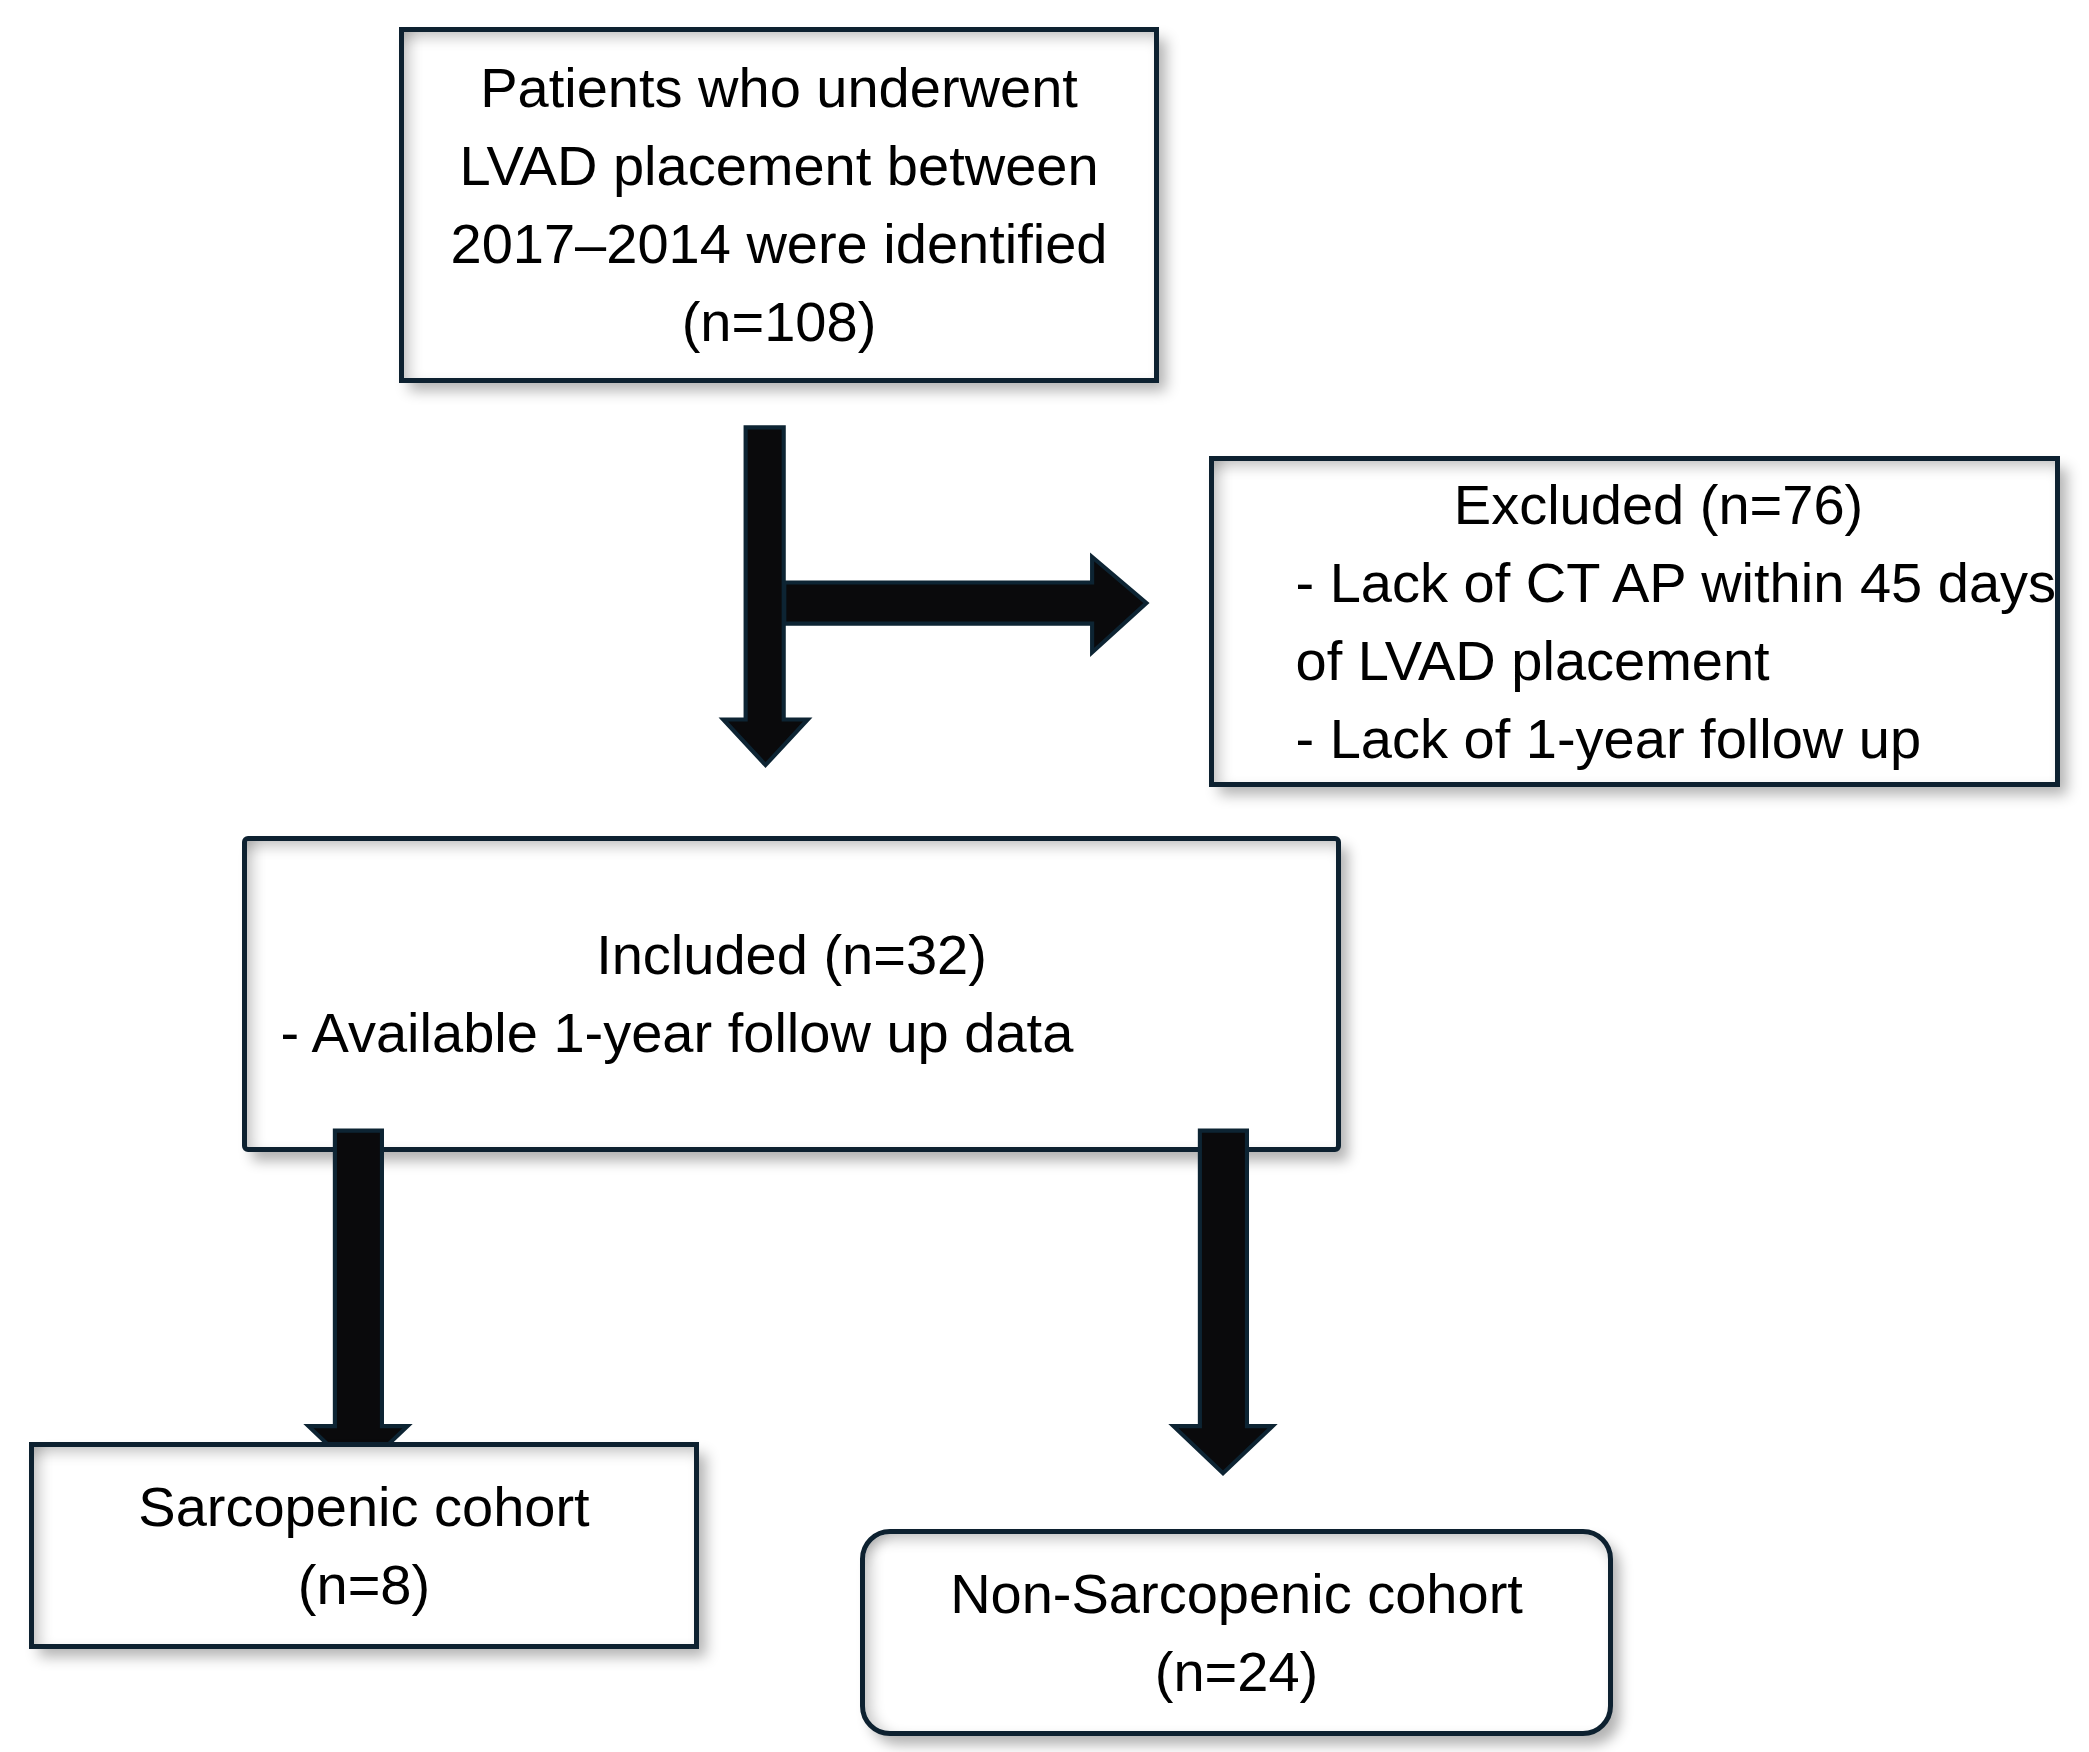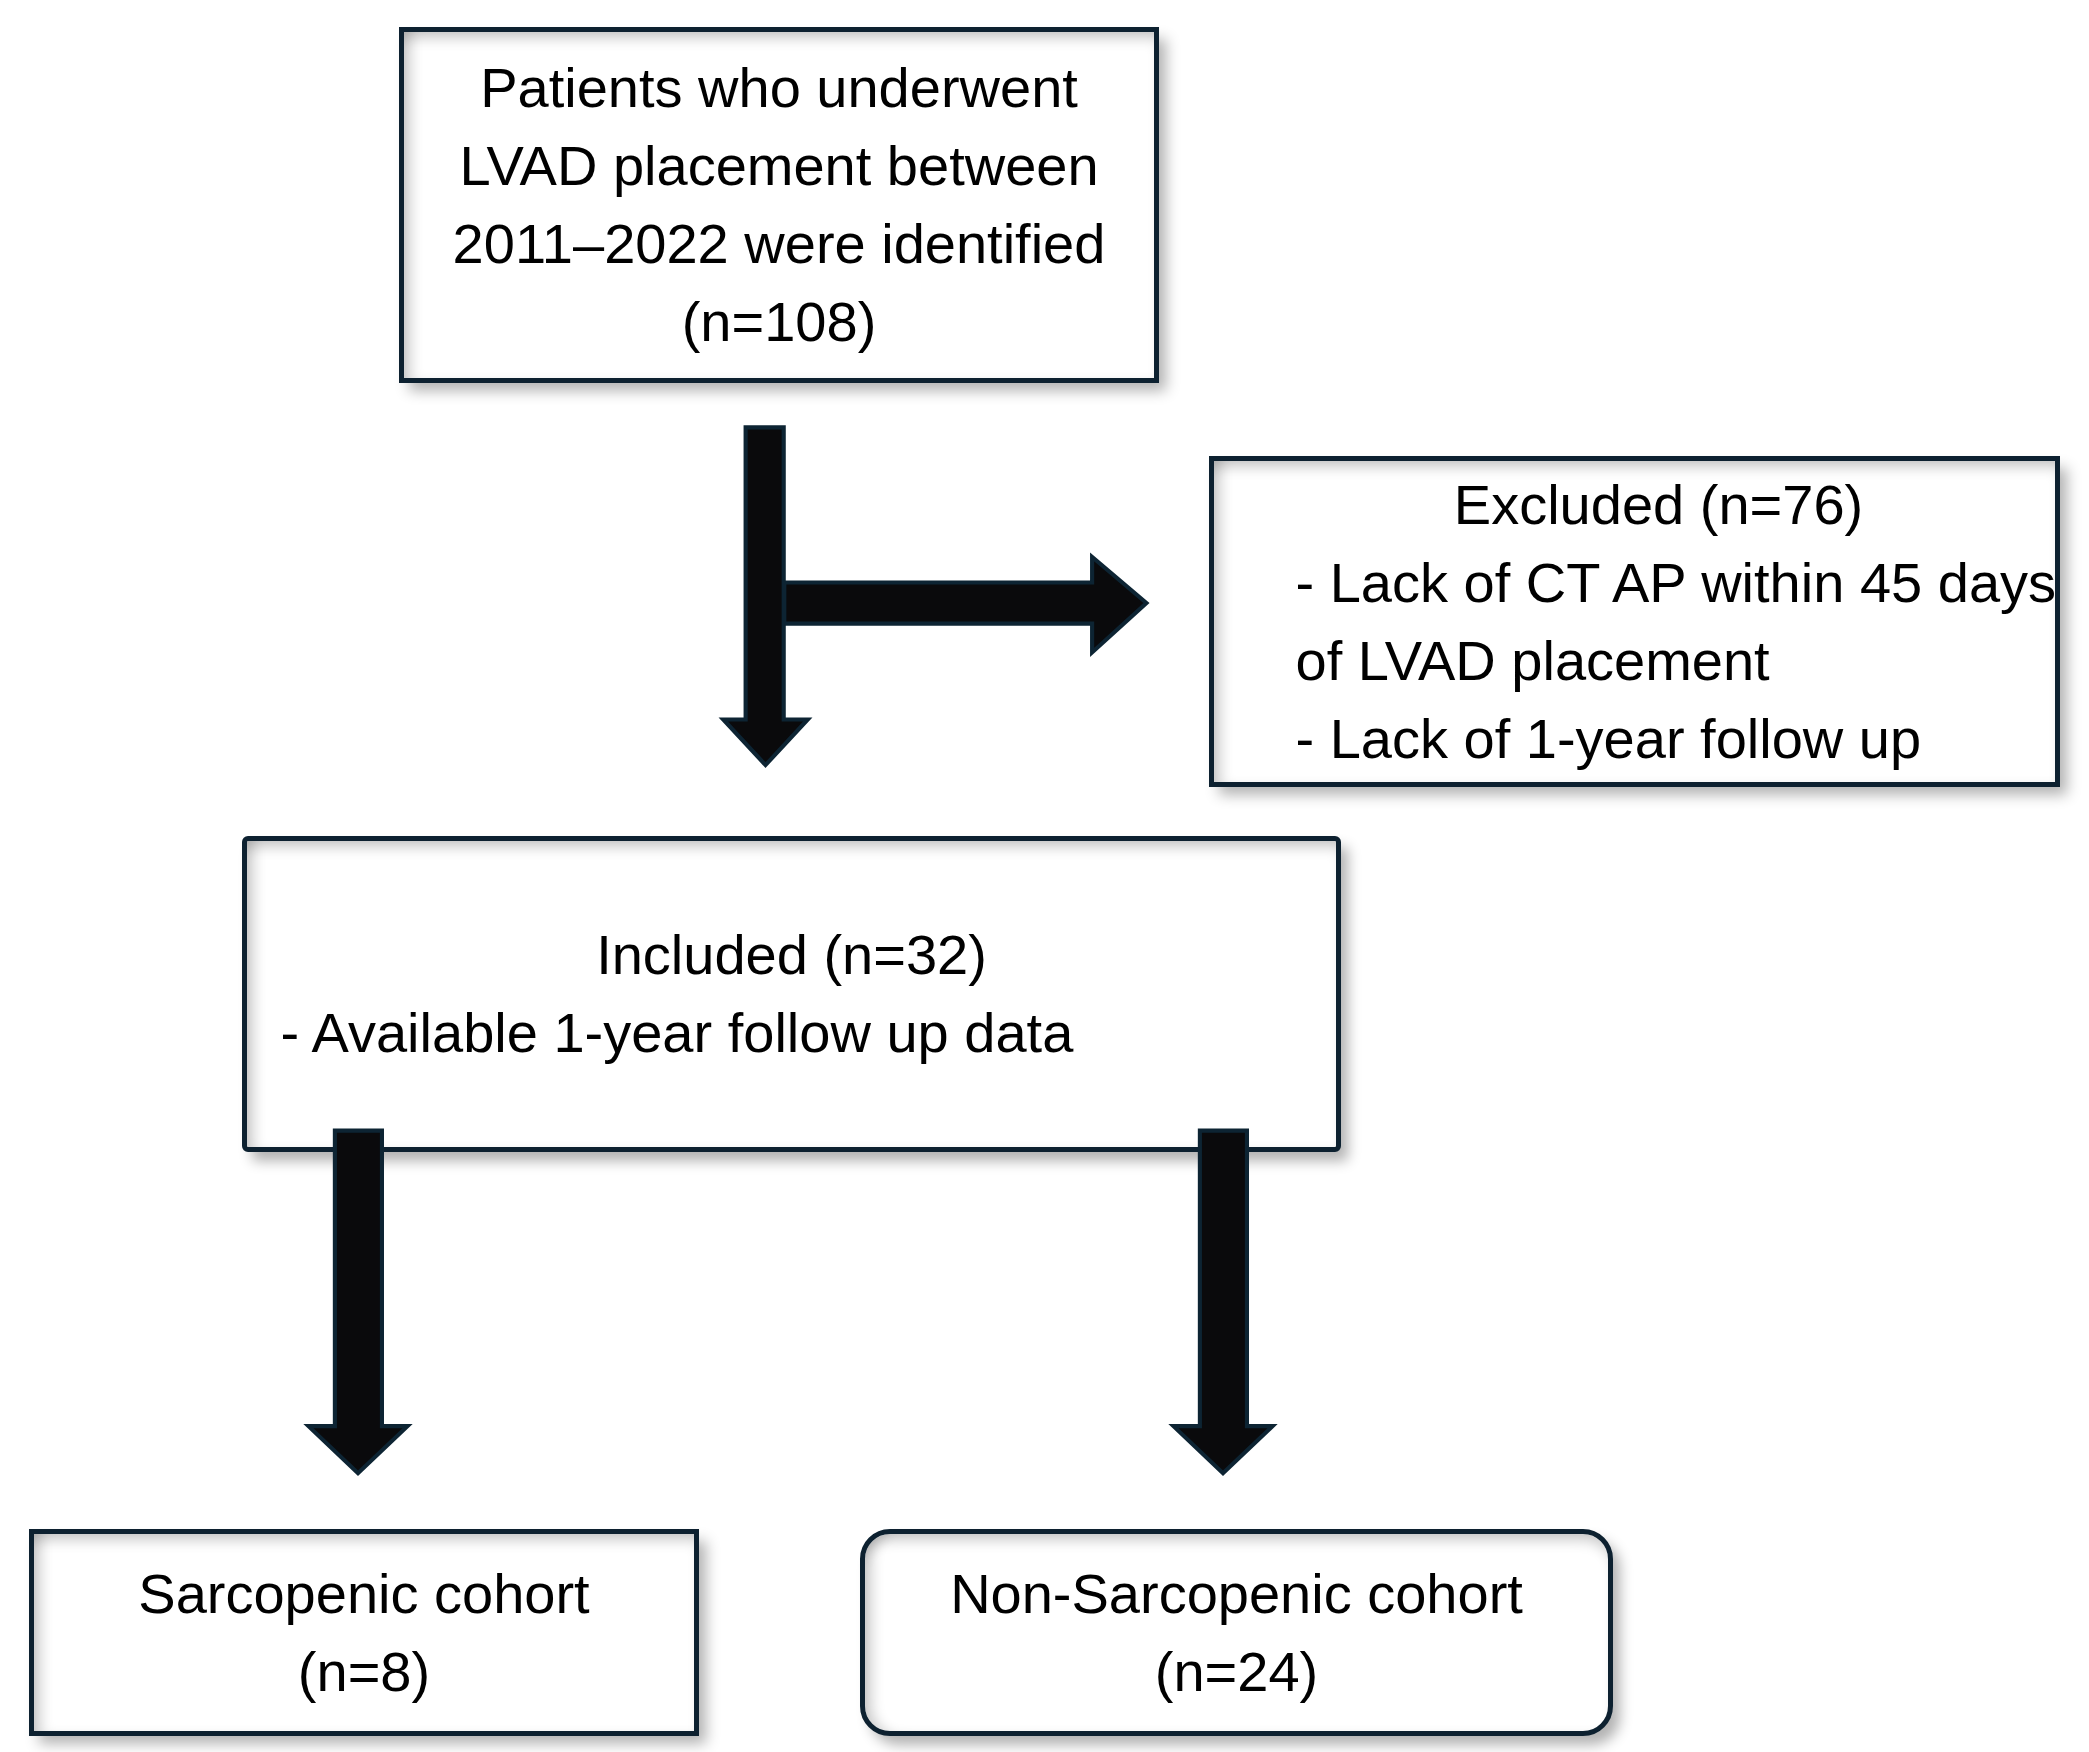--- a/index.html
+++ b/index.html
@@ -30,21 +30,21 @@
     font-size: 56px;
     line-height: 78px;
     white-space: nowrap;
   }
   .box .line   { text-align: center; padding: 0 11.6px; }
   .box .bullet { text-align: left;   padding: 0 16.5px; margin-left: 17px; }
 
   #box-identified     { left: 399px;  top: 26.5px;   width: 760px;  height: 356px; }
   #box-excluded       { left: 1209px; top: 456px;  width: 851px; height: 331px; padding-left: 48px; }
   #box-included       { left: 242px;  top: 836px; width: 1099px; height: 316px; border-radius: 6px; }
-  #box-sarcopenic     { left: 29px;   top: 1529px; width: 670px;  height: 207px; }
+  #box-sarcopenic     { left: 29px;   top: 1442px; width: 670px;  height: 207px; }
   #box-non-sarcopenic { left: 860px; top: 1529px; width: 753px;  height: 207px; border-radius: 30px; }
 
   svg.arrow { position: absolute; overflow: visible; }
   svg.arrow polygon {
     fill: var(--arrow-fill, #0a0a0c);
     stroke: var(--arrow-outline, #0d2433);
     stroke-width: 5;
     stroke-linejoin: miter;
   }
   #arrow-down-main    { left: 719px;  top: 424px;  }
@@ -53,21 +53,21 @@
   #arrow-down-right   { left: 1171px; top: 1127px; }
 </style>
 </head>
 <body>
 
 <div class="canvas">
 
   <div class="box" id="box-identified">
     <div class="line">Patients who underwent</div>
     <div class="line">LVAD placement between</div>
-    <div class="line">2011–2022 were identified</div>
+    <div class="line">2017–2014 were identified</div>
     <div class="line">(n=108)</div>
   </div>
 
   <svg class="arrow" id="arrow-down-main" width="93" height="346" viewBox="0 0 112 418">
     <polygon points="32,4 78,4 78,357 107,357 56,412 5,357 32,357"></polygon>
   </svg>
 
   <svg class="arrow" id="arrow-branch-right" width="374" height="107" viewBox="0 0 452 130">
     <polygon points="4,37 378,37 378,6 444,62 378,122 378,87 4,87"></polygon>
   </svg>

